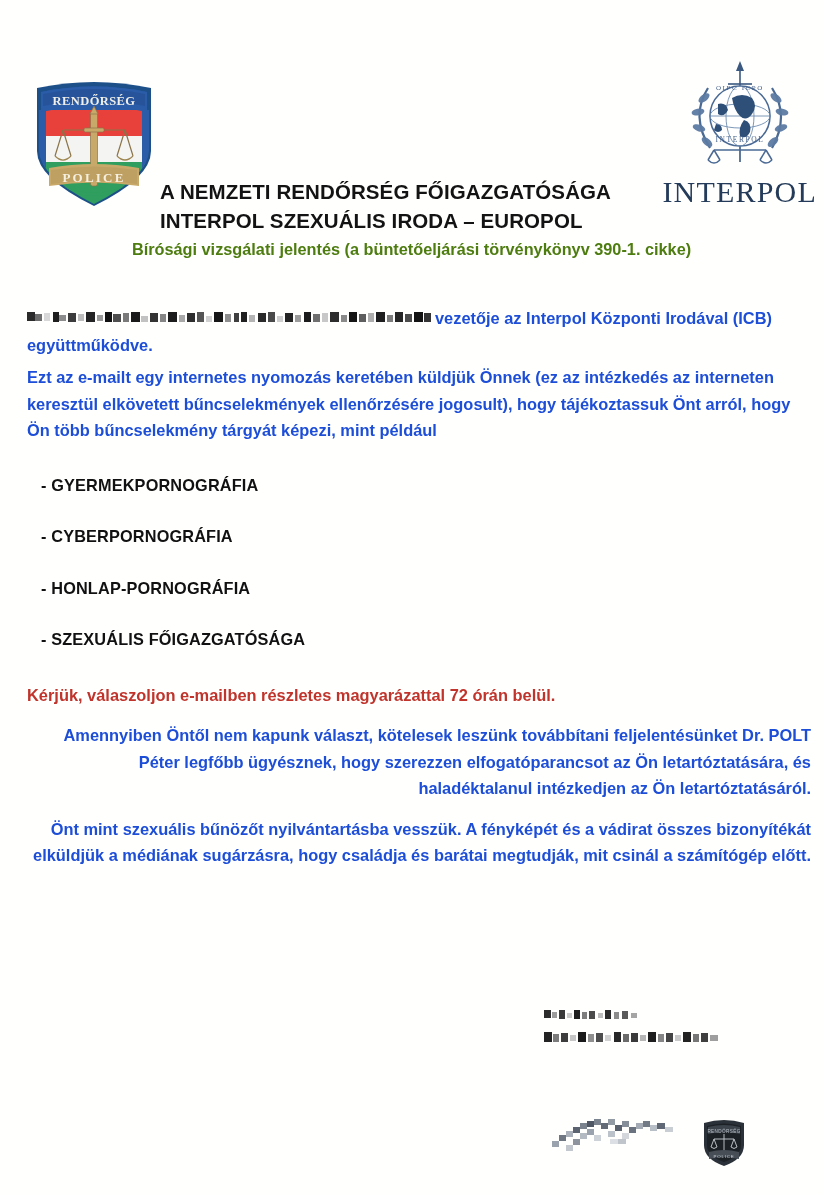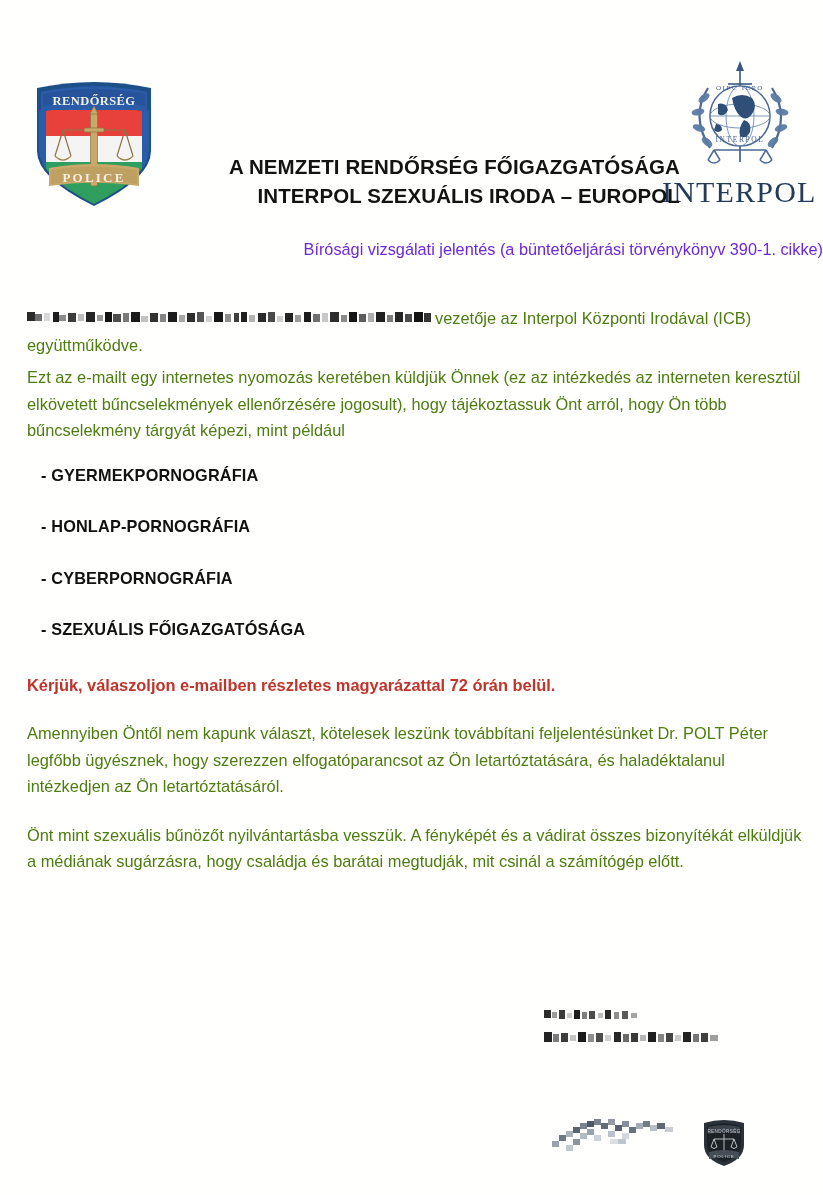--- a/index.html
+++ b/index.html
@@ -36,90 +36,90 @@
     width: 122px;
     height: 136px;
   }
 
   .interpol-logo {
     position: absolute;
     left: 662px;
     top: 58px;
     width: 155px;
     height: 160px;
-    text-align: left;
+    text-align: right;
   }
   .interpol-emblem {
     width: 120px;
     height: 118px;
     margin: 0 auto;
     display: block;
   }
   .interpol-word {
     font-family: "Liberation Serif", serif;
     font-size: 30px;
     letter-spacing: 1.2px;
     color: #243b59;
     line-height: 1;
     margin-top: 1px;
   }
 
   .org-title {
     position: absolute;
     left: 160px;
-    top: 152px;
+    top: 177px;
     width: 520px;
-    text-align: right;
+    text-align: left;
     font-weight: bold;
     font-size: 20.5px;
     letter-spacing: 0.1px;
     color: #131313;
     line-height: 1.42;
   }
   .org-title .l2 { display: block; }
 
   
   .subtitle {
     position: absolute;
     left: 0;
     top: 240px;
     width: 823px;
-    text-align: right;
-    color: #6d28d9;
-    font-weight: normal;
+    text-align: center;
+    color: #4d7c0f;
+    font-weight: bold;
     font-size: 16.3px;
   }
 
   
   .body-wrap {
     position: absolute;
     left: 27px;
     top: 305px;
     width: 784px;
   }
 
   p.para {
     margin: 0 0 6px 0;
     font-size: 16.4px;
-    font-weight: normal;
+    font-weight: bold;
     line-height: 1.62;
-    color: #4d7c0f;
-  }
-  p.para.gap { margin-top: 22px; }
+    color: #1d4ed8;
+  }
+  p.para.gap { margin-top: 14px; text-align: right; }
 
   .redact-inline {
     display: inline-block;
     vertical-align: -3px;
     width: 404px;
     height: 17px;
     margin-right: 4px;
   }
 
   .list {
-    margin: 22px 0 0 0;
+    margin: 32px 0 0 0;
     padding: 0;
     list-style: none;
   }
   .list li {
     font-size: 16.3px;
     font-weight: bold;
     color: #111111;
     margin: 0 0 32.5px 14px;
     letter-spacing: 0.15px;
   }
@@ -341,22 +341,22 @@
             <rect x="397" y="3" width="7" height="9" fill="#343434"></rect>
           </g>
         </svg>
       </span><span>vezetője az Interpol Központi Irodával (ICB) együttműködve.</span>
     </p>
 
     <p class="para">Ezt az e-mailt egy internetes nyomozás keretében küldjük Önnek (ez az intézkedés az interneten keresztül elkövetett bűncselekmények ellenőrzésére jogosult), hogy tájékoztassuk Önt arról, hogy Ön több bűncselekmény tárgyát képezi, mint például</p>
 
     <ul class="list">
       <li>- GYERMEKPORNOGRÁFIA</li>
+      <li>- CYBERPORNOGRÁFIA</li>
       <li>- HONLAP-PORNOGRÁFIA</li>
-      <li>- CYBERPORNOGRÁFIA</li>
       <li>- SZEXUÁLIS FŐIGAZGATÓSÁGA</li>
     </ul>
 
 
     <p class="red-line" style="margin-top:18px">Kérjük, válaszoljon e-mailben részletes magyarázattal 72 órán belül.</p>
 
     <p class="para gap">Amennyiben Öntől nem kapunk választ, kötelesek leszünk továbbítani feljelentésünket Dr. POLT Péter legfőbb ügyésznek, hogy szerezzen elfogatóparancsot az Ön letartóztatására, és haladéktalanul intézkedjen az Ön letartóztatásáról.</p>
 
     <p class="para gap">Önt mint szexuális bűnözőt nyilvántartásba vesszük. A fényképét és a vádirat összes bizonyítékát elküldjük a médiának sugárzásra, hogy családja és barátai megtudják, mit csinál a számítógép előtt.</p>
 

